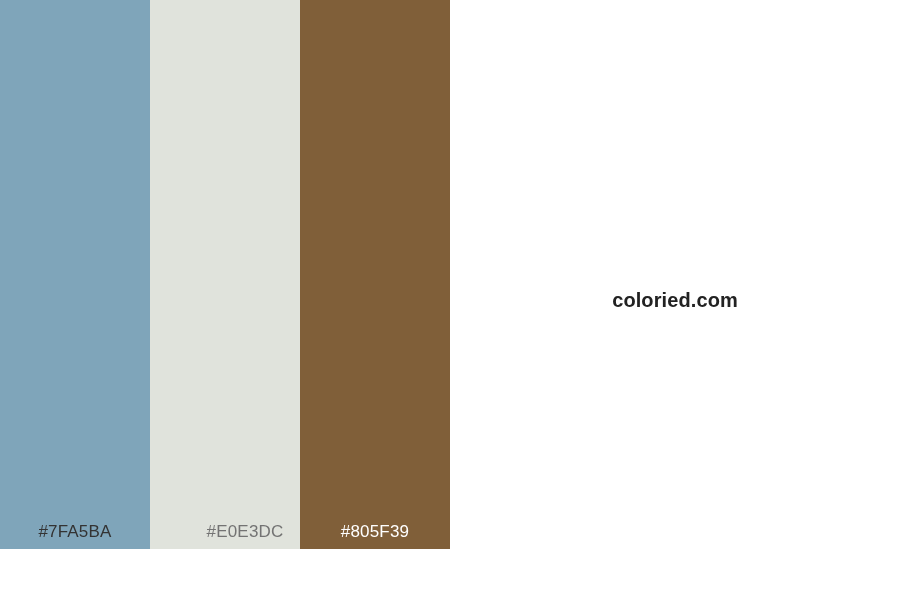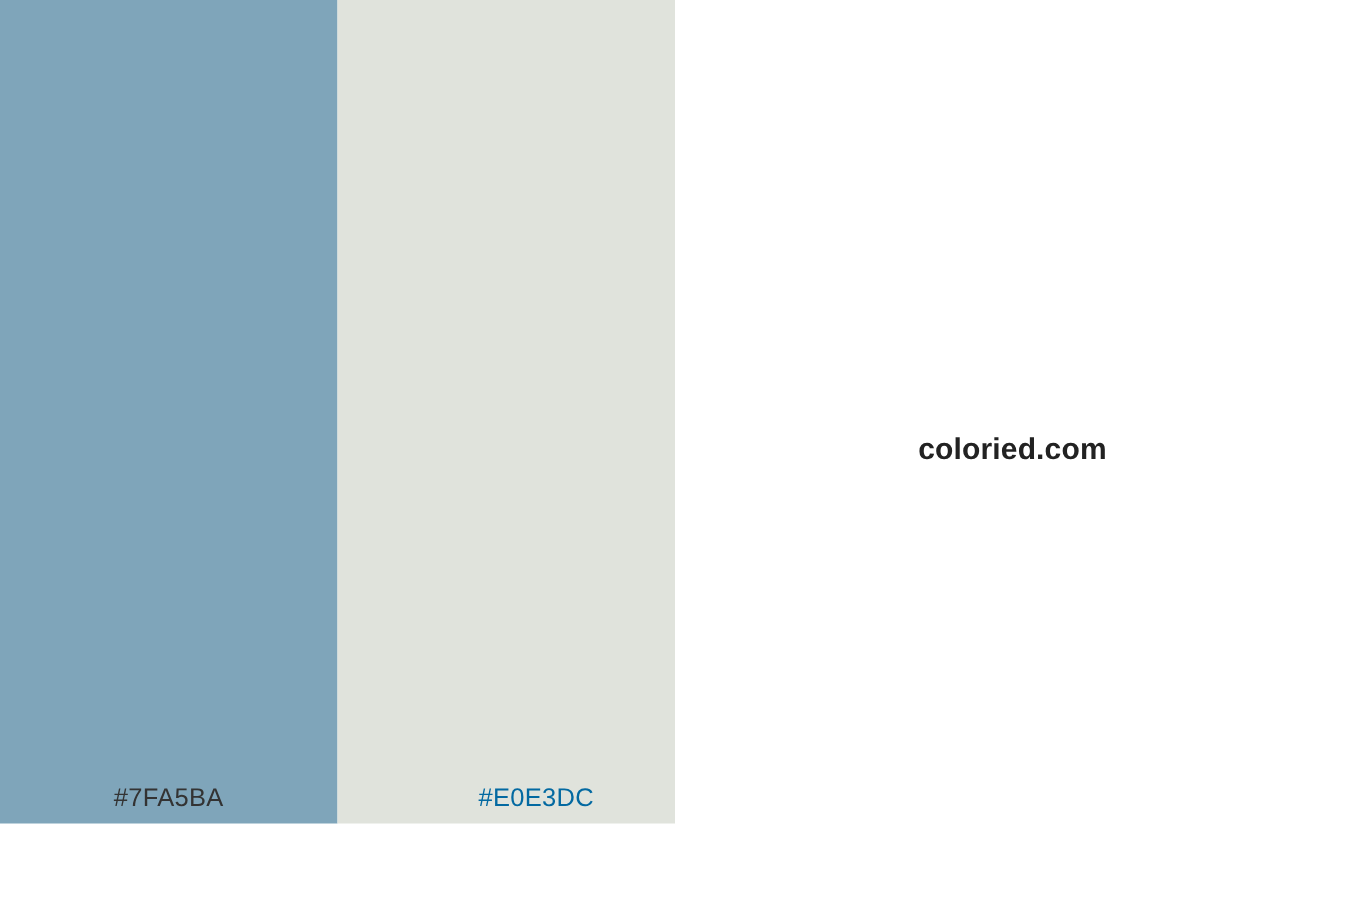--- a/index.html
+++ b/index.html
@@ -73,24 +73,27 @@
 <div class="palette-page">
 
   <div class="swatch-strip">
 
     <div class="swatch" style="background-color: rgb(127, 165, 186);">
       <span class="swatch-label" style="color: rgb(51, 51, 51);">#7FA5BA</span>
     </div>
 
 
     <div class="swatch" style="background-color: rgb(224, 227, 220);">
-      <span class="swatch-label" style="color: #0369a1; padding-left: 40px;">#E0E3DC</span>
+      <span class="swatch-label" style="color: #737373; padding-left: 40px;">#E0E3DC</span>
     </div>
 
 
+    <div class="swatch" style="background-color: rgb(128, 95, 57);">
+      <span class="swatch-label" style="color: rgb(255, 255, 255);">#805F39</span>
+    </div>
 
   </div>
 
   <div class="footer">
     <span class="footer-text">coloried.com</span>
   </div>
 
 </div>
 
 </body></html>

